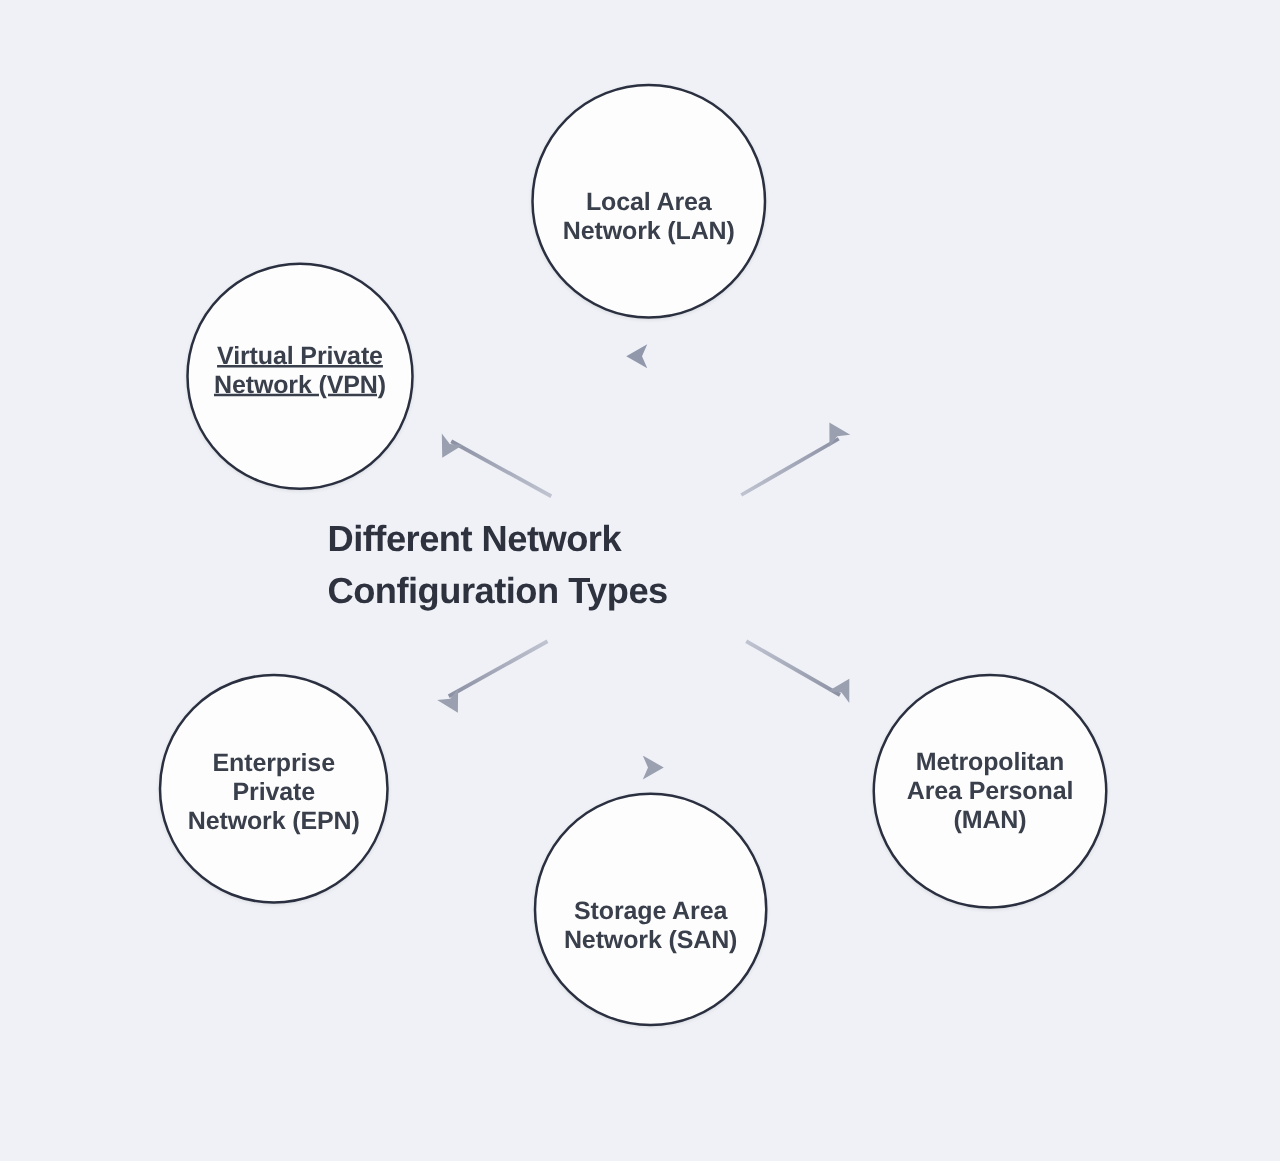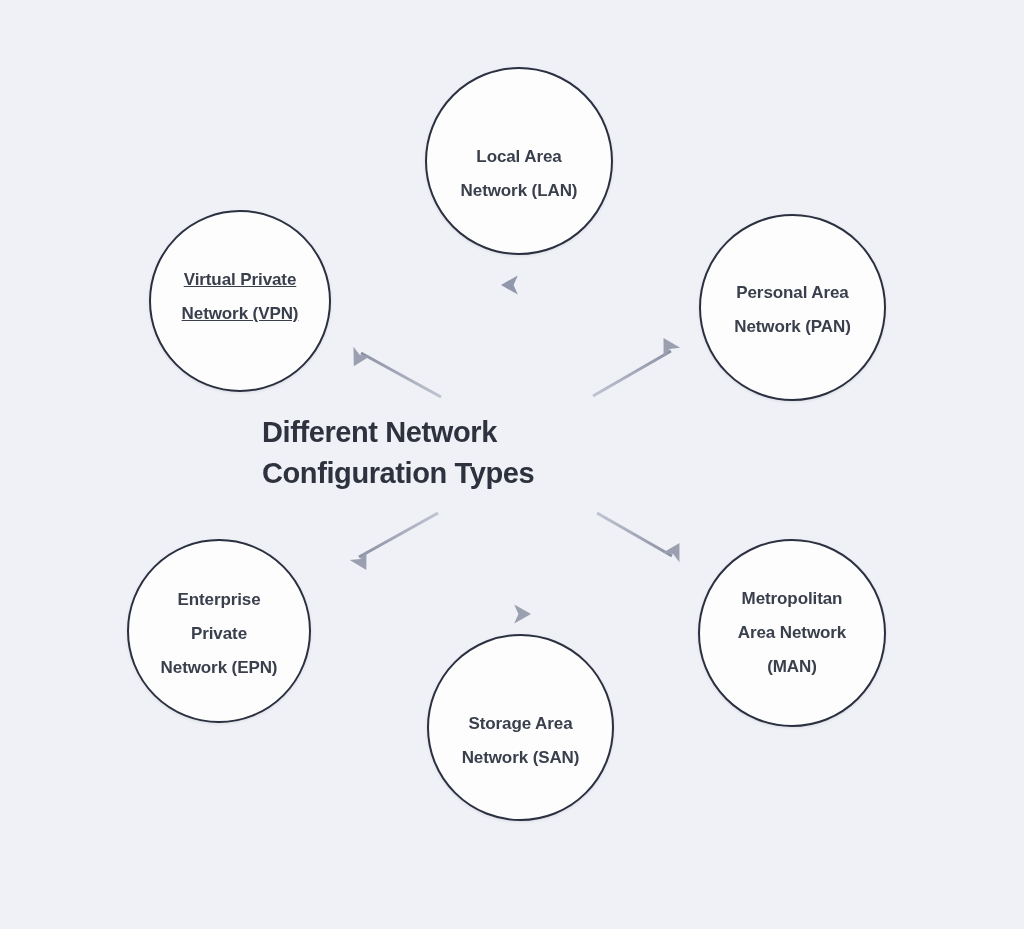--- a/index.html
+++ b/index.html
@@ -33,22 +33,22 @@
     border: 2px solid #2b3040;
     box-sizing: border-box;
     display: flex;
     align-items: center;
     justify-content: center;
     box-shadow: 0 1px 3px rgba(40,45,60,0.10);
   }
   .node-label {
     text-align: center;
     font-weight: bold;
-    font-size: 17px;
-    line-height: 34px;
+    font-size: 20px;
+    line-height: 23px;
     color: #3a3f4c;
     letter-spacing: -0.1px;
     padding: 0 14px;
     white-space: pre-line;
     -webkit-font-smoothing: antialiased;
   }
   
   .node-lan  { left: 425px; top: 67px;  width: 188px; height: 188px; }
   .node-pan  { left: 699px; top: 214px; width: 187px; height: 187px; }
   .node-man  { left: 698px; top: 539px; width: 188px; height: 188px; }
@@ -139,28 +139,24 @@
   </svg>
 
   <div class="center-title">Different Network
 Configuration Types</div>
 
   <div class="node node-lan">
     <div class="node-label">Local Area
 Network (LAN)</div>
   </div>
 
-  <div class="node node-pan">
-    <div class="node-label">Personal Area
-Network (PAN)</div>
-  </div>
 
   <div class="node node-man">
     <div class="node-label">Metropolitan
-Area Network
+Area Personal
 (MAN)</div>
   </div>
 
   <div class="node node-epn">
     <div class="node-label">Enterprise
 Private
 Network (EPN)</div>
   </div>
 
   <div class="node node-san">

